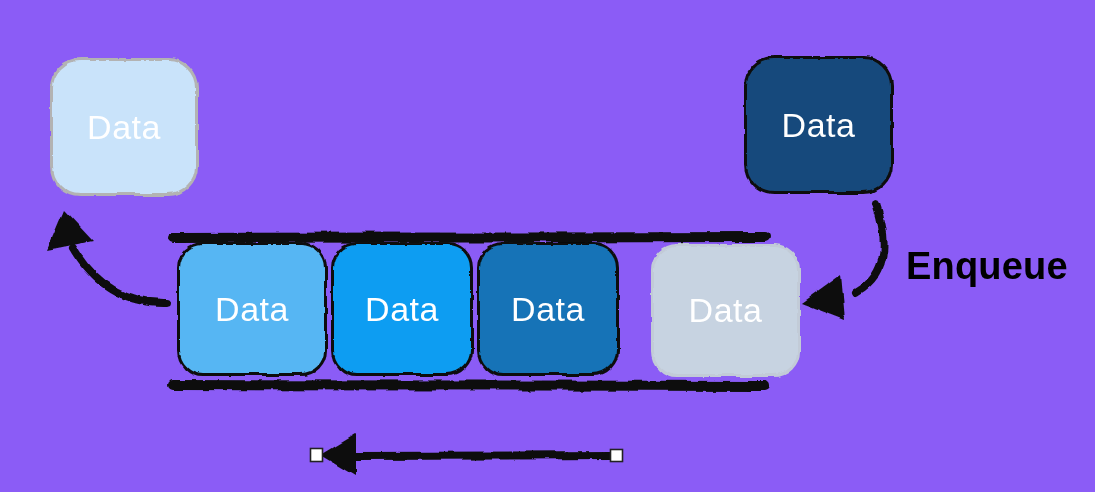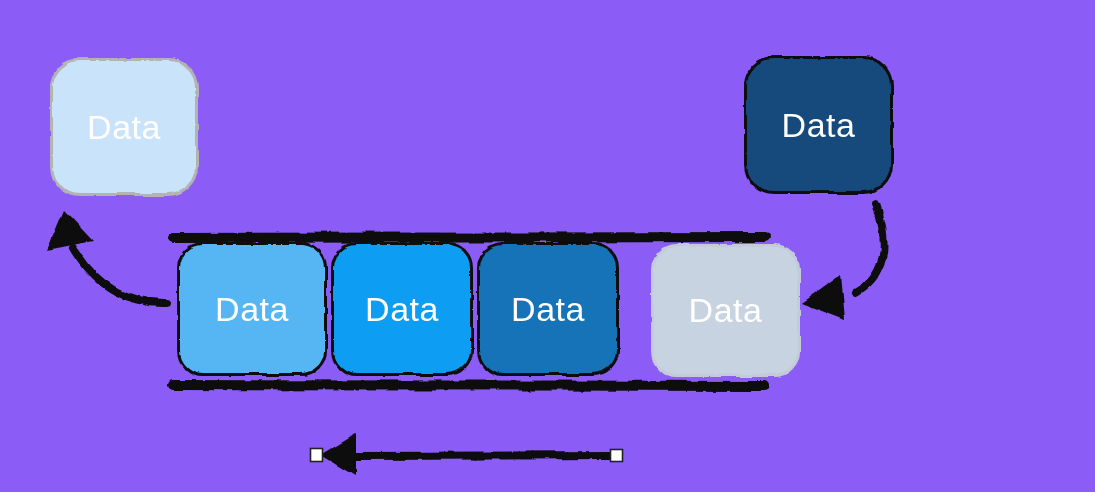--- a/index.html
+++ b/index.html
@@ -31,20 +31,21 @@
     <div class="fill" style="background-color: rgb(201, 227, 250); border-color: rgb(179, 179, 179);"></div>
     <span class="lbl" style="color: rgb(255, 255, 255);">Data</span>
   </div>
 
 
   <div class="node" style="left:744px;top:56px;width:149px;height:138px;">
     <div class="fill" style="background-color: rgb(23, 73, 123); border-color: rgb(16, 16, 16);"></div>
     <span class="lbl" style="color: rgb(255, 255, 255);">Data</span>
   </div>
 
+  <div class="caption" style="left:906px;top:245px;">Enqueue</div>
 
   <div class="node qbox" style="left:177px;top:242px;width:150px;height:134px;">
     <div class="fill" style="background-color: rgb(87, 182, 243); border-color: rgb(16, 16, 16);"></div>
     <span class="lbl" style="color: rgb(255, 255, 255);">Data</span>
   </div>
   <div class="node qbox" style="left:331px;top:242px;width:142px;height:134px;">
     <div class="fill" style="background-color: rgb(15, 157, 242); border-color: rgb(16, 16, 16);"></div>
     <span class="lbl" style="color: rgb(255, 255, 255);">Data</span>
   </div>
   <div class="node qbox" style="left:477px;top:242px;width:142px;height:134px;">

